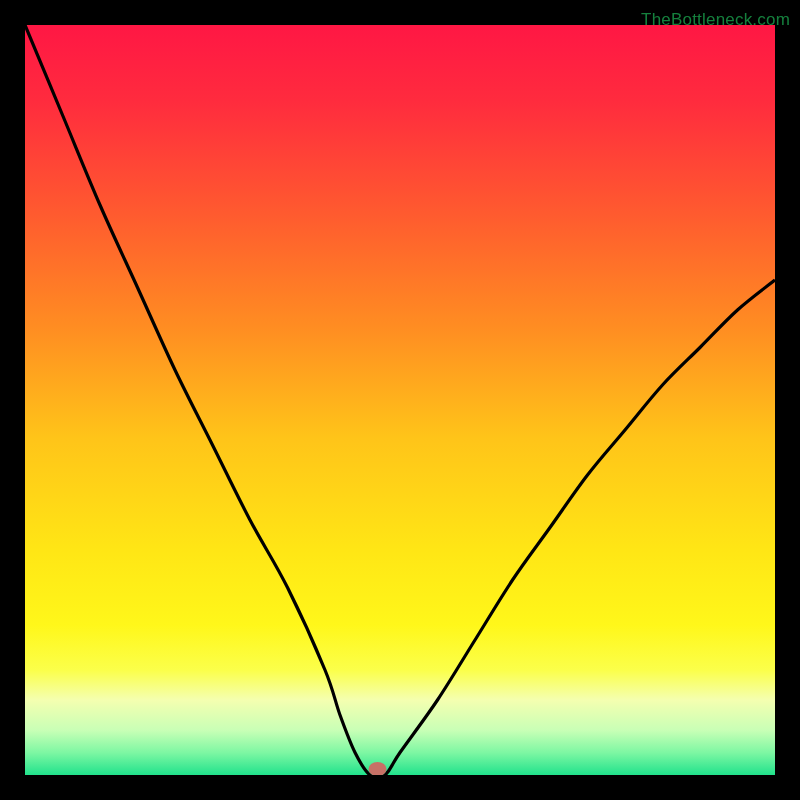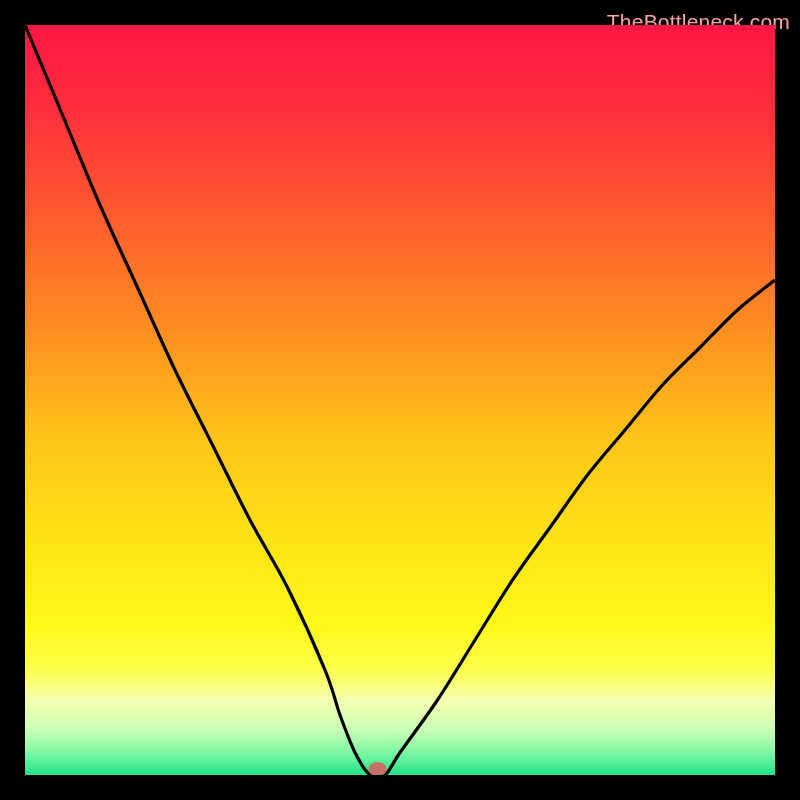--- a/index.html
+++ b/index.html
@@ -31,22 +31,22 @@
   .curve-svg {
     position: absolute;
     inset: 0;
     width: 100%;
     height: 100%;
   }
   .watermark {
     position: absolute;
     top: 10px;
     right: 10px;
-    color: #fca5a5;
-    font-size: 21px;
+    color: #15803d;
+    font-size: 17px;
     font-weight: 500;
     letter-spacing: 0.2px;
   }
 </style>
 </head>
 <body>
 
 <div class="frame">
 
   <div class="watermark">TheBottleneck.com</div>

